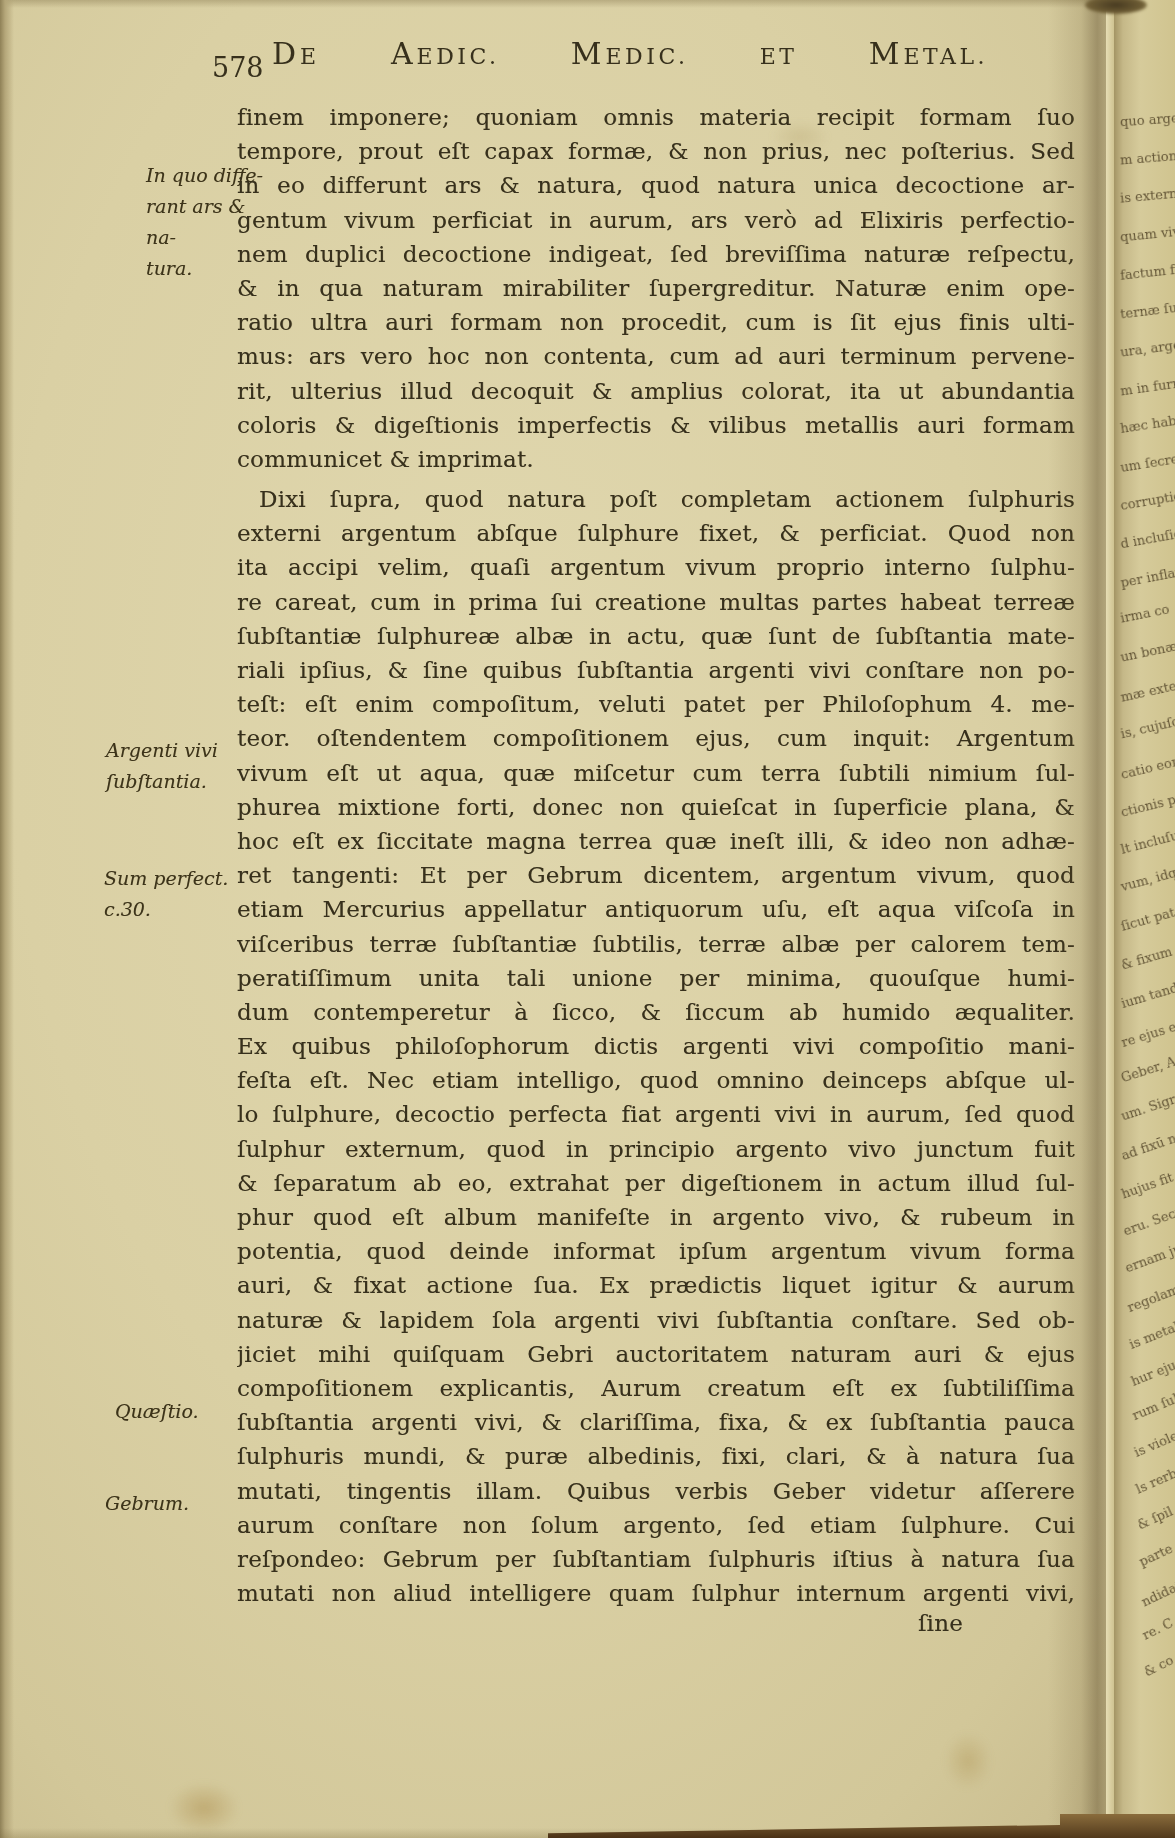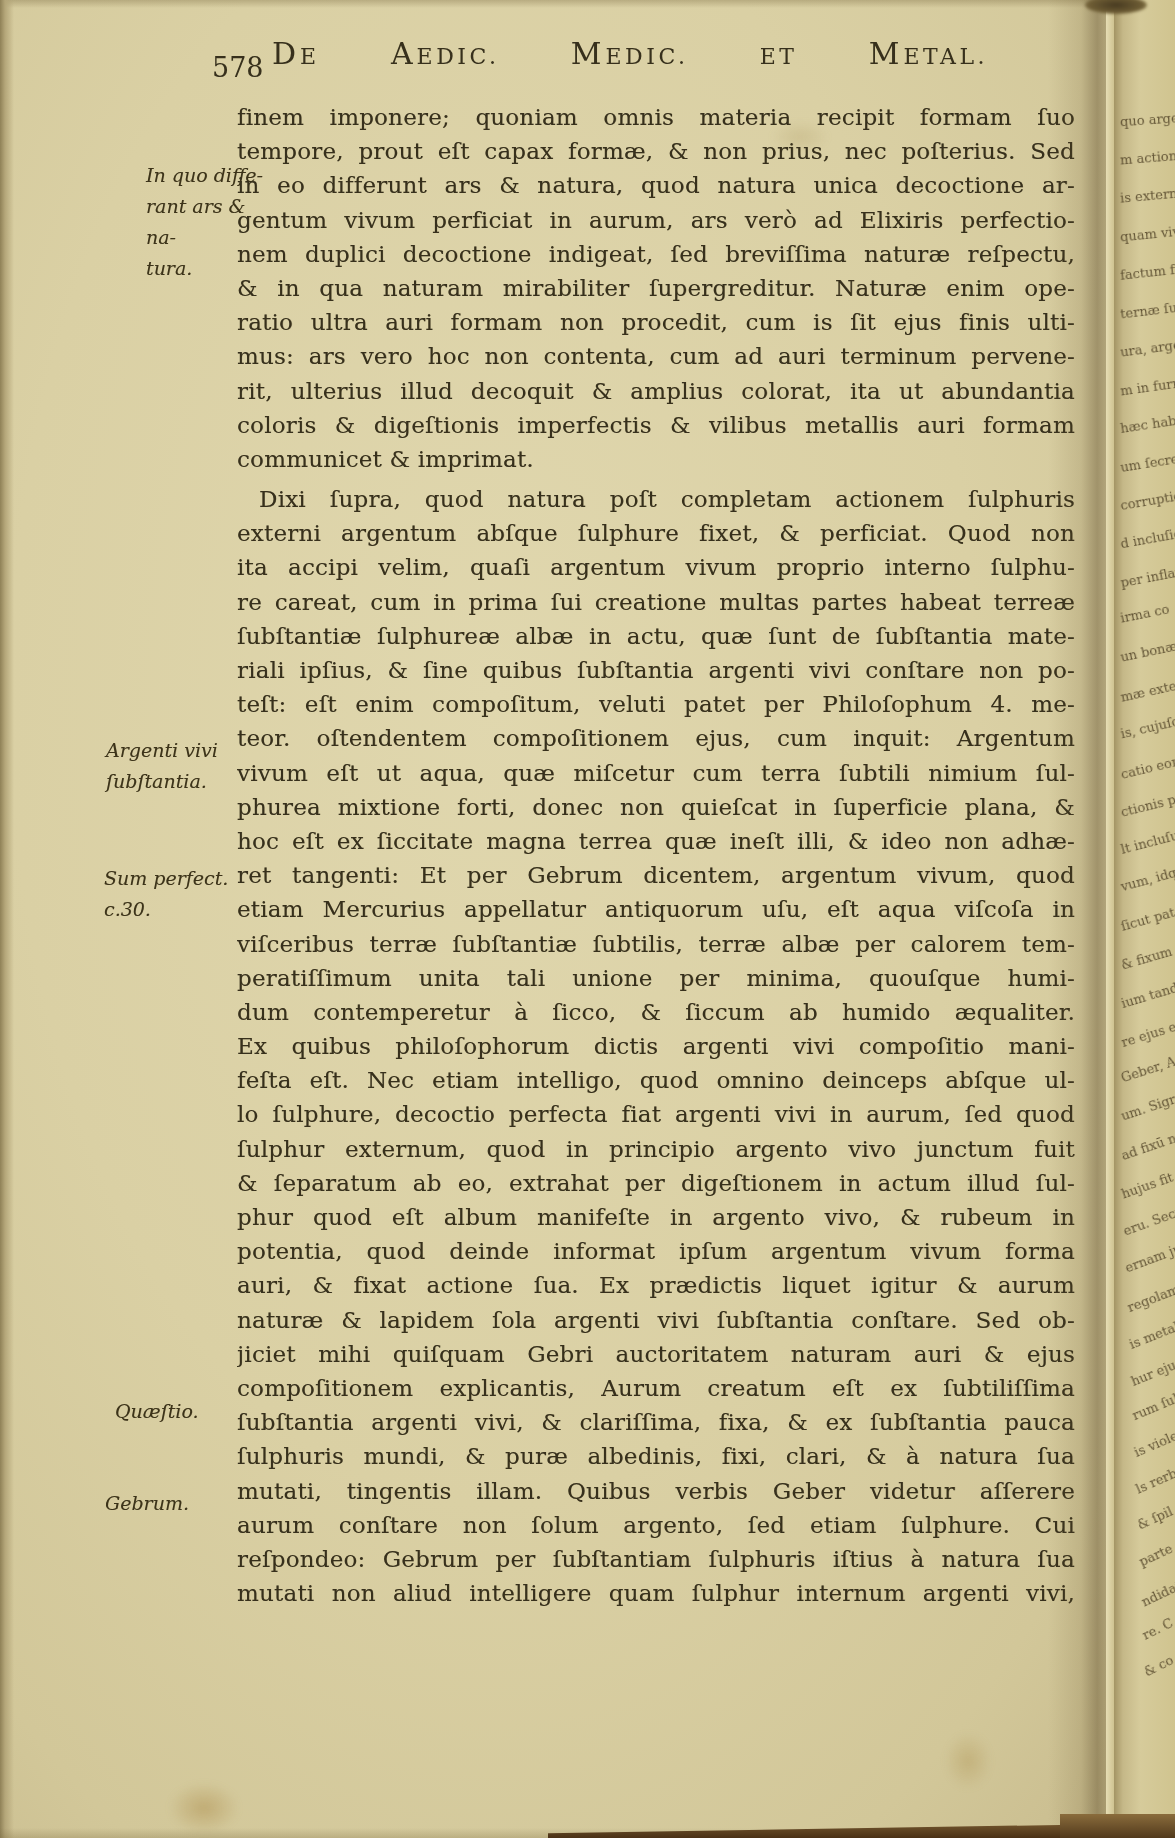--- a/index.html
+++ b/index.html
@@ -142,20 +142,21 @@
       <div class="bline">auri, &amp; fixat actione ſua. Ex prædictis liquet igitur &amp; aurum</div>
       <div class="bline">naturæ &amp; lapidem ſola argenti vivi ſubſtantia conſtare. Sed ob-</div>
       <div class="bline">jiciet mihi quiſquam Gebri auctoritatem naturam auri &amp; ejus</div>
       <div class="bline">compoſitionem explicantis, Aurum creatum eſt ex ſubtiliſſima</div>
       <div class="bline">ſubſtantia argenti vivi, &amp; clariſſima, fixa, &amp; ex ſubſtantia pauca</div>
       <div class="bline">ſulphuris mundi, &amp; puræ albedinis, fixi, clari, &amp; à natura ſua</div>
       <div class="bline">mutati, tingentis illam. Quibus verbis Geber videtur aſſerere</div>
       <div class="bline">aurum conſtare non ſolum argento, ſed etiam ſulphure. Cui</div>
       <div class="bline">reſpondeo: Gebrum per ſubſtantiam ſulphuris iſtius à natura ſua</div>
       <div class="bline">mutati non aliud intelligere quam ſulphur internum argenti vivi,</div>
+      <div class="bline end catch">ſine</div>
     </div>
 
   <div class="gutter"></div>
   <div class="page-edge-highlight"></div>
   <div class="facing">
     <div style="position:absolute;inset:0;">
         <div class="frag" style="top: 112px; transform: rotate(-4deg) translateX(0px);">quo argen</div>
         <div class="frag" style="top: 150px; transform: rotate(-4.55deg) translateX(0px);">m actione</div>
         <div class="frag" style="top: 188px; transform: rotate(-5.1deg) translateX(0px);">is externi</div>
         <div class="frag" style="top: 226px; transform: rotate(-5.65deg) translateX(0px);">quam viviu</div>

